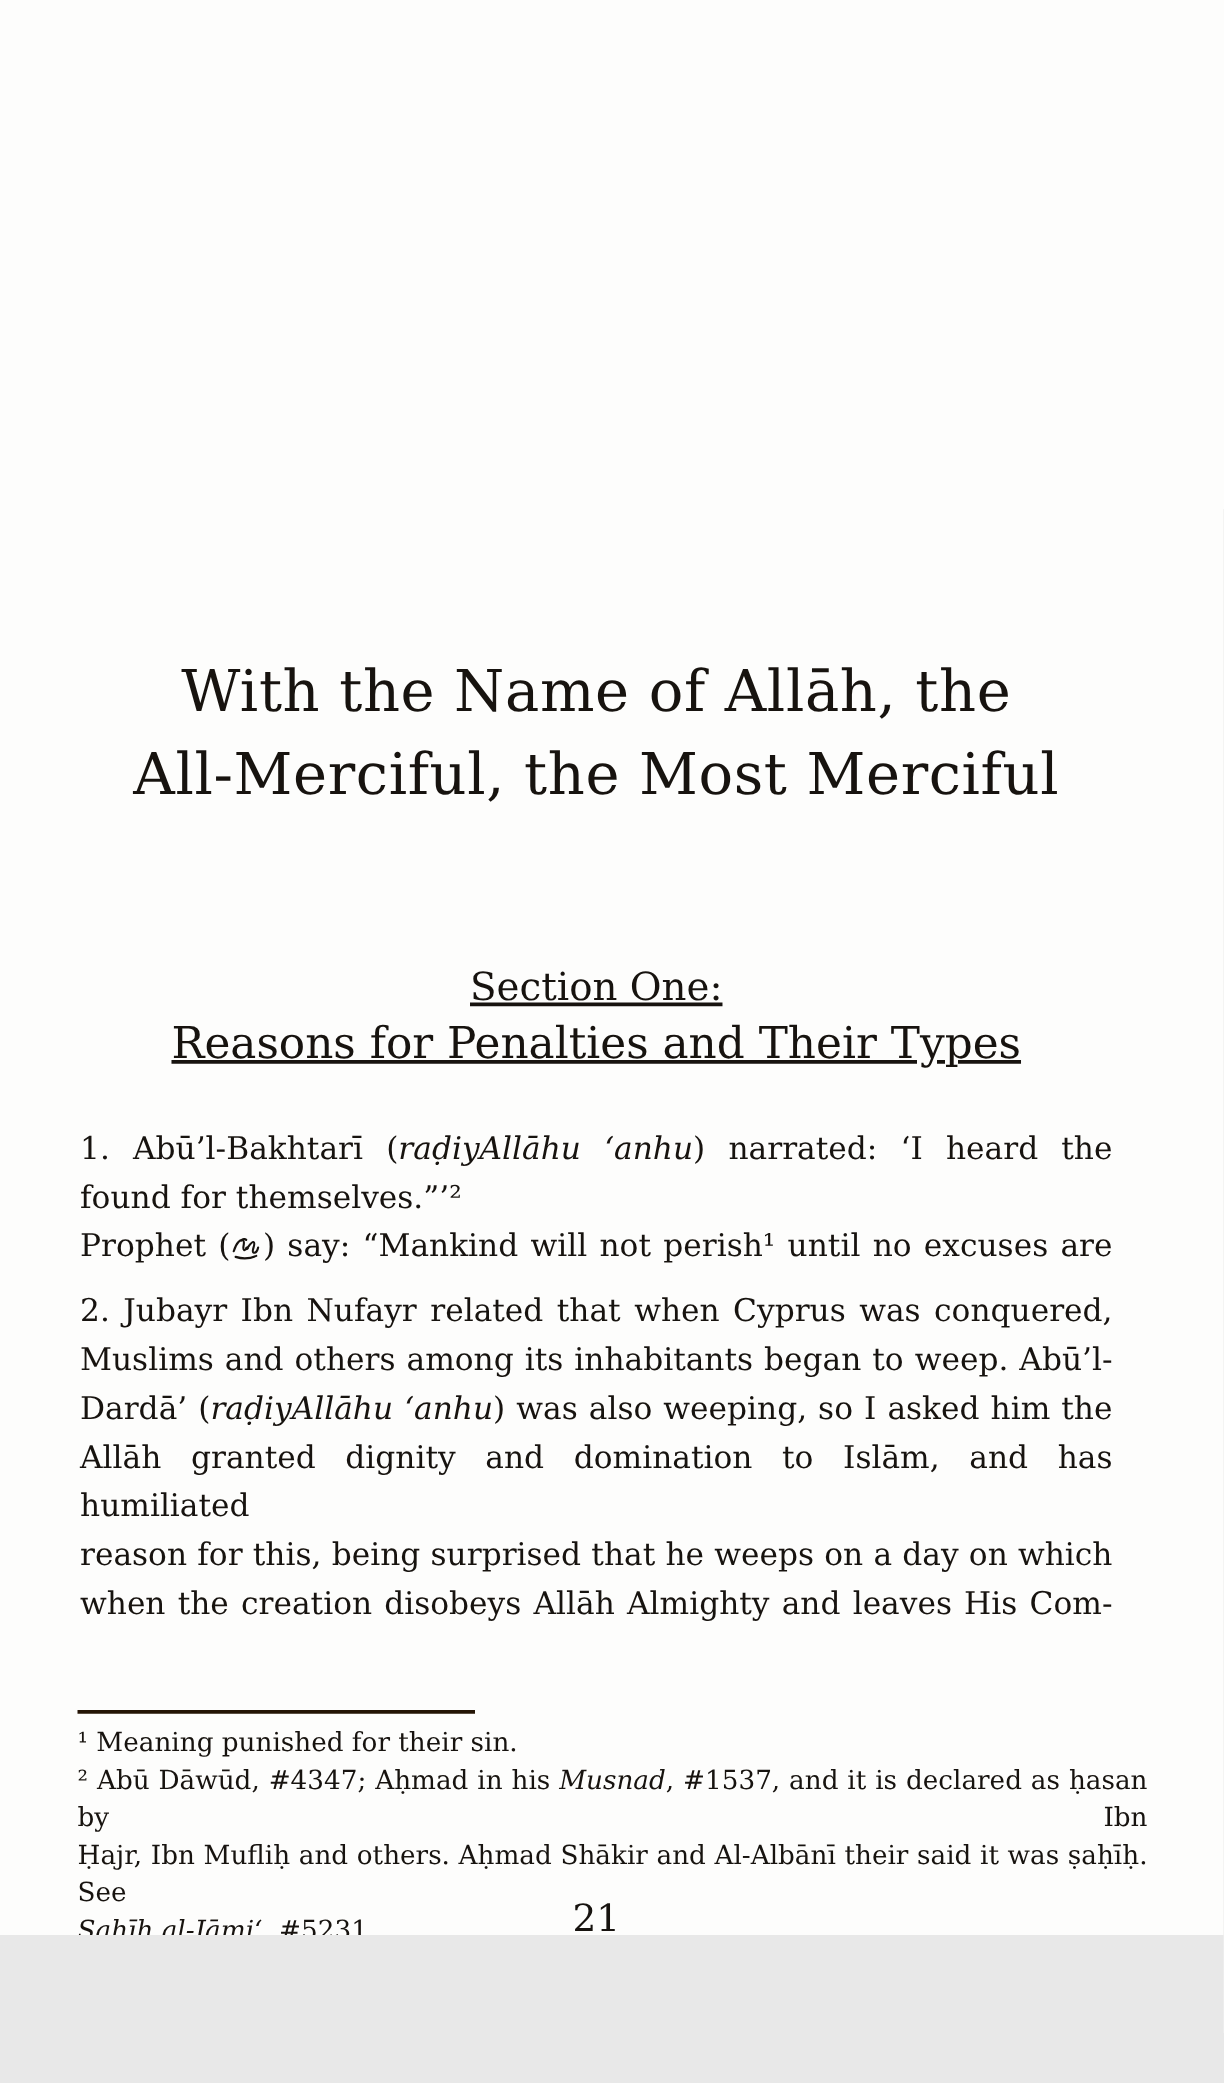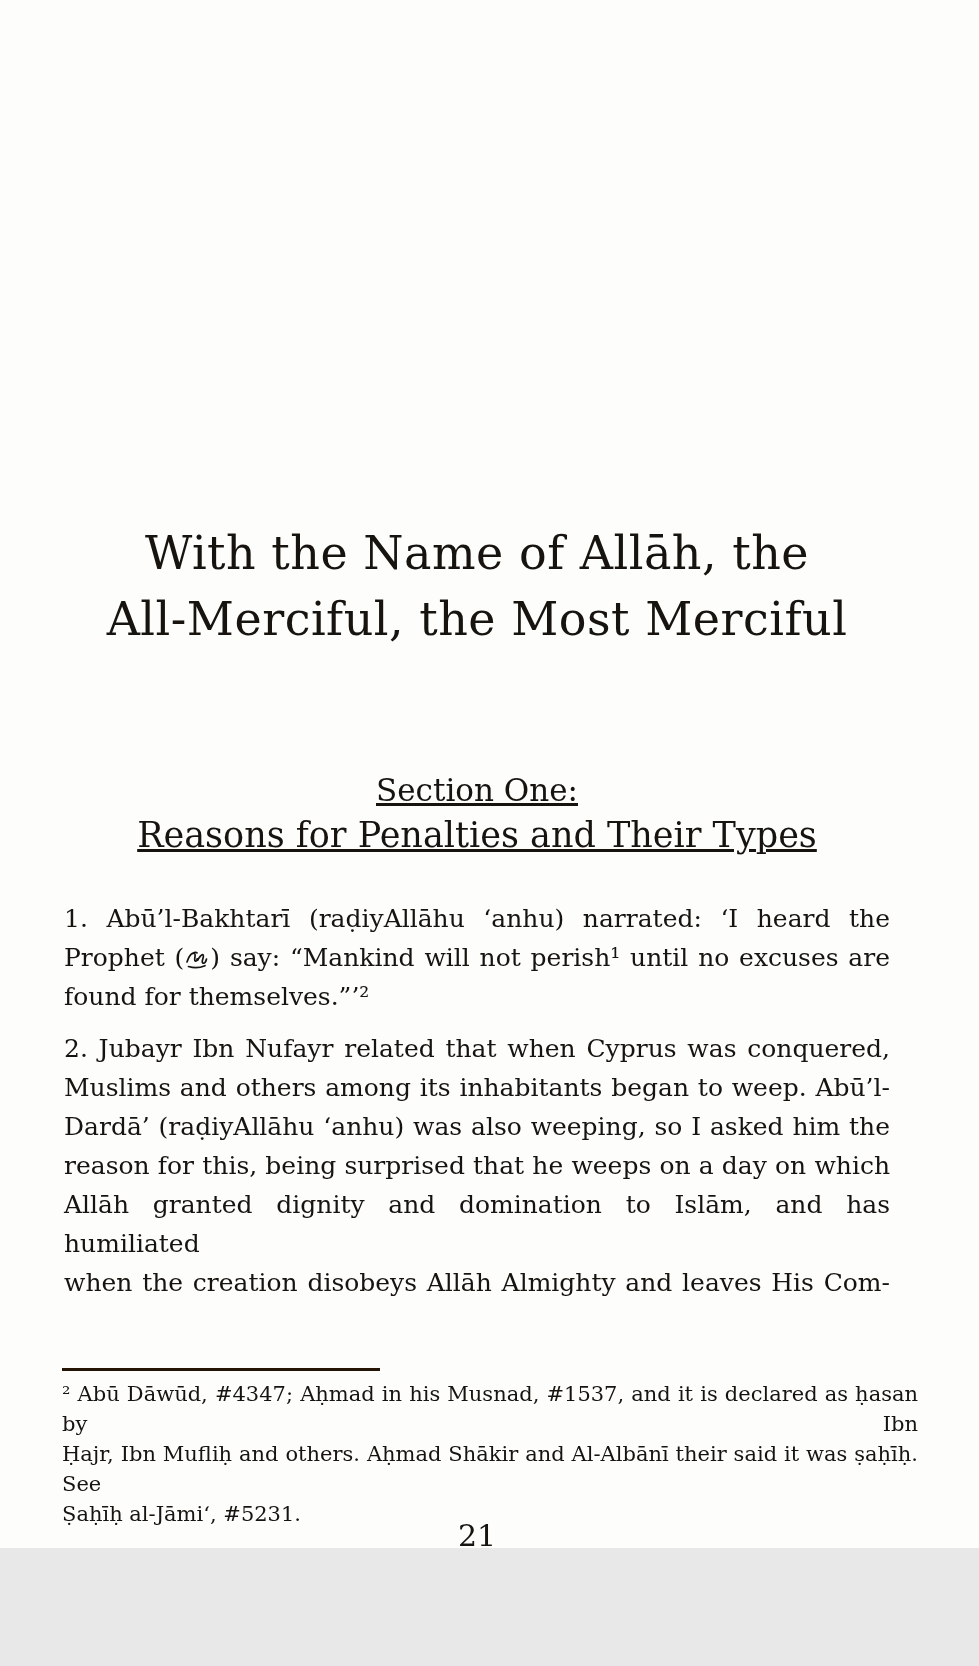--- a/index.html
+++ b/index.html
@@ -22,21 +22,21 @@
   .section-kicker { font-size:31px; line-height:43px; }
   .section-title  { font-size:35px; line-height:47px; }
   .bodytext {
     position:absolute; left:64px; width:826px;
     font-size:25px; line-height:39px;
   }
   .para-1 { top:899px; }
   .para-2 { top:1029px; }
   .line { text-align:justify; text-align-last:justify; white-space:normal; }
   .line.left { text-align-last:left; }
-  .i { }
+  .i { font-style:italic; }
   .footnote-rule {
     position:absolute; top:1368px; left:62px; width:318px;
     border-top:3px solid #241405; height:0;
   }
   .footnotes {
     position:absolute; top:1379px; left:62px; width:856px;
     font-size:21px; line-height:30px;
   }
   .page-number {
     position:absolute; top:1516px; left:64px; width:826px;
@@ -58,45 +58,48 @@
     <div>All-Merciful, the Most Merciful</div>
   </div>
 
   <div class="section-head">
     <div class="section-kicker">Section One:</div>
     <div class="section-title">Reasons for Penalties and Their Types</div>
   </div>
 
   <div class="bodytext para-1">
       <div class="line">1. Abū’l-Bakhtarī (<span class="i">raḍiyAllāhu ‘anhu</span>) narrated: ‘I heard the</div>
+      <div class="line left">found for themselves.”’²</div>
       <div class="line">Prophet (<span class="pbuh">
   <svg viewBox="0 0 26 22" width="26" height="22" aria-hidden="true">
     <g fill="none" stroke="#17130f" stroke-width="1.7" stroke-linecap="round">
       <path d="M3 13c2-7 5.5-10 7.5-8.6s-1.2 6.4.8 7.6 5.5-7.6 7.6-6.3-2.2 7.3-.2 8.3 3.4-1.8 3.8-4"></path>
       <path d="M4.5 17.5c5 1.6 11.5 1.4 16.5-.8"></path>
       <path d="M9 4.5c1.2-1.4 3-1.6 4-.6"></path>
     </g>
     <circle cx="13.5" cy="10.5" r="1.4" fill="#17130f"></circle>
   </svg>
 </span>) say: “Mankind will not perish¹ until no excuses are</div>
-      <div class="line left">found for themselves.”’²</div>
     </div>
 
   <div class="bodytext para-2">
       <div class="line">2. Jubayr Ibn Nufayr related that when Cyprus was conquered,</div>
       <div class="line">Muslims and others among its inhabitants began to weep. Abū’l-</div>
       <div class="line">Dardā’ (<span class="i">raḍiyAllāhu ‘anhu</span>) was also weeping, so I asked him the</div>
+      <div class="line">Allāh granted dignity and domination to Islām, and has humiliated</div>
       <div class="line">reason for this, being surprised that he weeps on a day on which</div>
-      <div class="line">Allāh granted dignity and domination to Islām, and has humiliated</div>
       <div class="line">when the creation disobeys Allāh Almighty and leaves His Com-</div>
     </div>
 
   <div class="footnote-rule"></div>
 
   <div class="footnotes">
+    <div>
+        <div class="line left">¹ Meaning punished for their sin.</div>
+      </div>
     <div>
         <div class="line">² Abū Dāwūd, #4347; Aḥmad in his <span class="i">Musnad</span>, #1537, and it is declared as ḥasan by Ibn</div>
         <div class="line">Ḥajr, Ibn Mufliḥ and others. Aḥmad Shākir and Al-Albānī their said it was ṣaḥīḥ. See</div>
         <div class="line left"><span class="i">Ṣaḥīḥ al-Jāmi‘</span>, #5231.</div>
       </div>
   </div>
 
   <div class="page-number">21</div>
 
 </div>

